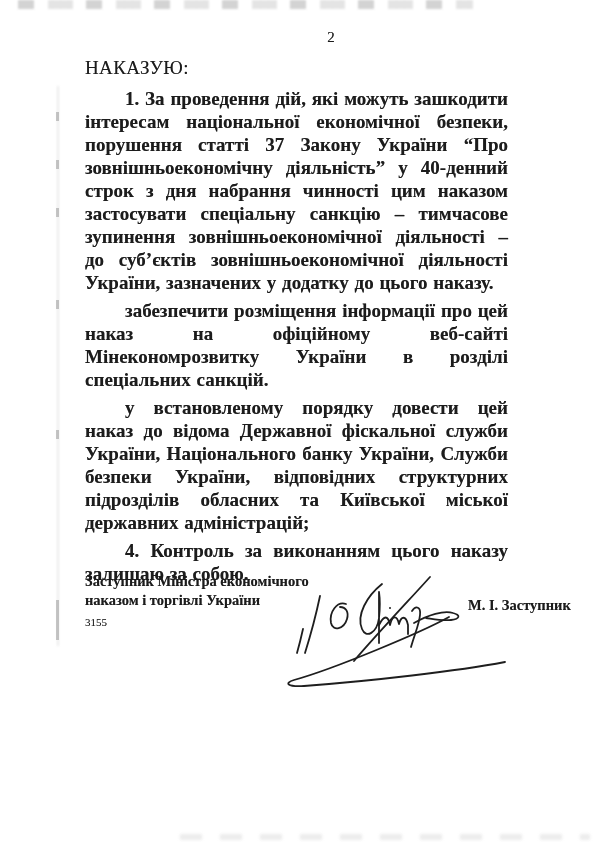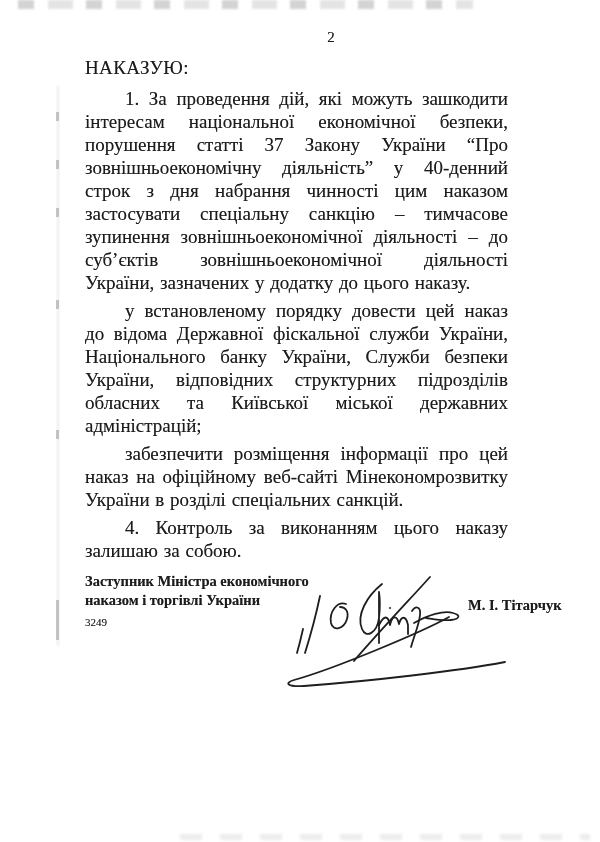--- a/index.html
+++ b/index.html
@@ -80,20 +80,21 @@
     word-spacing: 1px;
   }
   .heading {
     margin: 0 0 8px 0;
     letter-spacing: 0.4px;
   }
   .para {
     margin: 0 11px 5px 0;
     text-indent: 40px;
     text-align: justify;
+    font-weight: bold;
   }
   .sig-title {
     position: absolute;
     left: 85px;
     top: 572px;
     width: 250px;
     font-size: 14.5px;
     line-height: 18.5px;
     font-weight: bold;
     white-space: pre-line;
@@ -141,28 +142,28 @@
   <div class="margin-tick" style="top:208px"></div>
   <div class="margin-tick" style="top:300px"></div>
   <div class="margin-tick" style="top:430px"></div>
   <div class="margin-tick" style="top:600px; height:40px"></div>
 
   <div class="page-number">2</div>
 
   <div class="content">
     <div class="heading">НАКАЗУЮ:</div>
     <p class="para">1. За проведення дій, які можуть зашкодити інтересам національної економічної безпеки, порушення статті 37 Закону України “Про зовнішньоекономічну діяльність” у 40-денний строк з дня набрання чинності цим наказом застосувати спеціальну санкцію – тимчасове зупинення зовнішньоекономічної діяльності – до суб’єктів зовнішньоекономічної діяльності України, зазначених у додатку до цього наказу.</p>
+    <p class="para">забезпечити розміщення інформації про цей наказ на офіційному веб-сайті Мінекономрозвитку України в розділі спеціальних санкцій.</p>
     <p class="para">у встановленому порядку довести цей наказ до відома Державної фіскальної служби України, Національного банку України, Служби безпеки України, відповідних структурних підрозділів обласних та Київської міської державних адміністрацій;</p>
-    <p class="para">забезпечити розміщення інформації про цей наказ на офіційному веб-сайті Мінекономрозвитку України в розділі спеціальних санкцій.</p>
     <p class="para">4. Контроль за виконанням цього наказу залишаю за собою.</p>
   </div>
 
   <div class="sig-title">Заступник Міністра економічного
 наказом і торгівлі України</div>
-  <div class="sig-code">3249</div>
+  <div class="sig-code">3155</div>
 
   <svg class="signature-svg" width="240" height="145" viewBox="0 0 240 145" aria-hidden="true">
 
     <path d="M44,33 C40,52 34,74 29,90"></path>
     <path d="M27,66 C25,75 23,83 21,90"></path>
 
     <path d="M70,41 C61,38 53,49 55,60 C57,69 68,66 71,56 C73,49 70,44 64,44"></path>
 
     <path d="M106,21 C91,33 80,52 86,66 C90,76 101,70 103,55 C104,46 104,36 103,29 L103,80"></path>
 
@@ -171,15 +172,15 @@
 
     <path d="M136,48 C140,42 145,44 144,52 C143,62 139,70 135,84"></path>
 
     <path d="M138,60 C152,52 168,47 177,50 C185,52 184,56 175,57 C166,58 157,56 150,55"></path>
 
     <path d="M78,98 C100,72 136,34 154,14"></path>
 
     <path d="M173,54 C146,69 58,106 18,117 C8,120 11,124 28,123 C95,118 182,108 229,99"></path>
   </svg>
 
-  <div class="sig-name">М. І. Тітарчук</div>
+  <div class="sig-name">М. І. Заступник</div>
 
 </div>
 
 </body></html>

